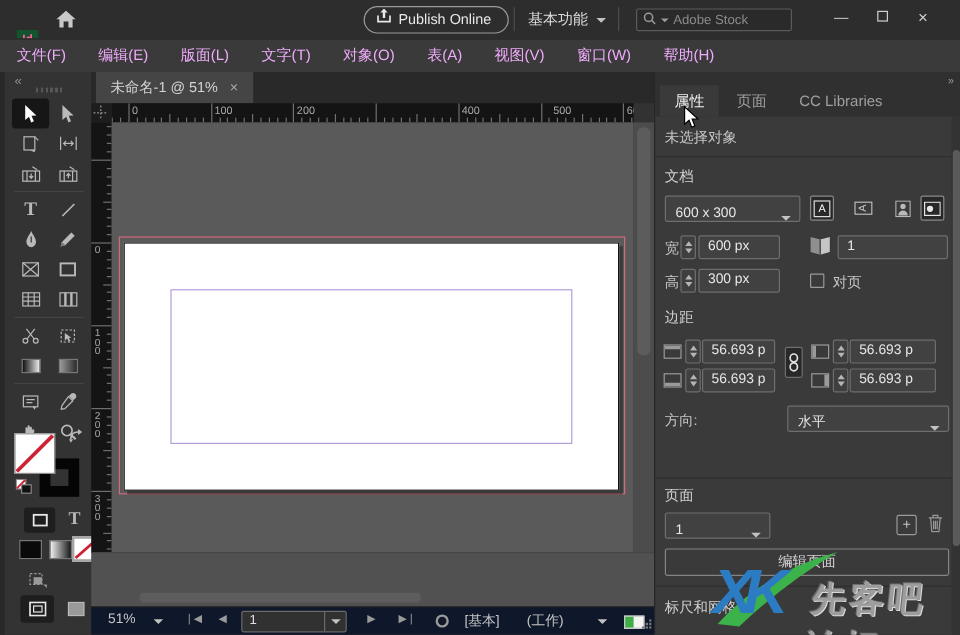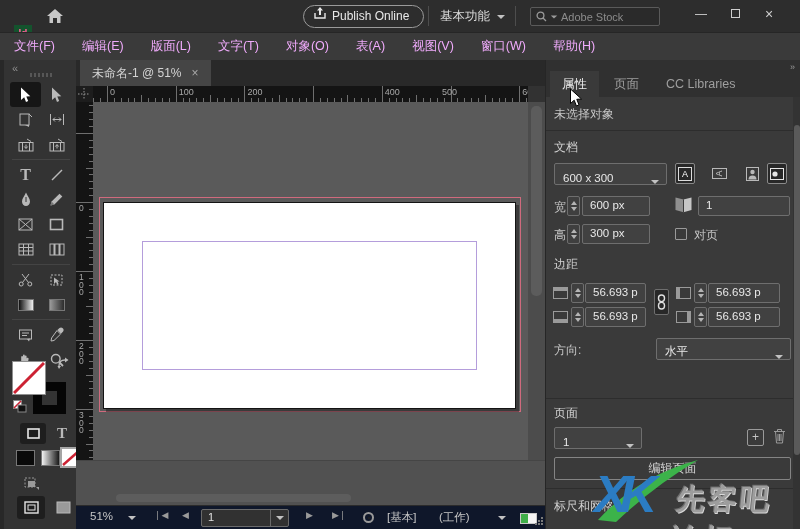--- a/index.html
+++ b/index.html
@@ -461,21 +461,21 @@
       <div class="htick" style="left: 295.67px; height: 4px;"></div>
       <div class="htick" style="left: 302.54px; height: 4px;"></div>
       <div class="htick" style="left: 309.41px; height: 4px;"></div>
       <div class="htick" style="left: 316.28px; height: 4px;"></div>
       <div class="htick" style="left: 323.15px; height: 7px;"></div>
       <div class="htick" style="left: 330.02px; height: 4px;"></div>
       <div class="htick" style="left: 336.89px; height: 4px;"></div>
       <div class="htick" style="left: 343.76px; height: 4px;"></div>
       <div class="htick" style="left: 350.63px; height: 4px;"></div>
       <div class="htick" style="left: 357.5px; height: 16px;"></div>
-      <div class="hlabel" style="left: 349px;">500</div>
+      <div class="hlabel" style="left: 368px;">500</div>
       <div class="htick" style="left: 364.37px; height: 4px;"></div>
       <div class="htick" style="left: 371.24px; height: 4px;"></div>
       <div class="htick" style="left: 378.11px; height: 4px;"></div>
       <div class="htick" style="left: 384.98px; height: 4px;"></div>
       <div class="htick" style="left: 391.85px; height: 7px;"></div>
       <div class="htick" style="left: 398.72px; height: 4px;"></div>
       <div class="htick" style="left: 405.59px; height: 4px;"></div>
       <div class="htick" style="left: 412.46px; height: 4px;"></div>
       <div class="htick" style="left: 419.33px; height: 4px;"></div>
       <div class="htick" style="left: 426.2px; height: 16px;"></div>

